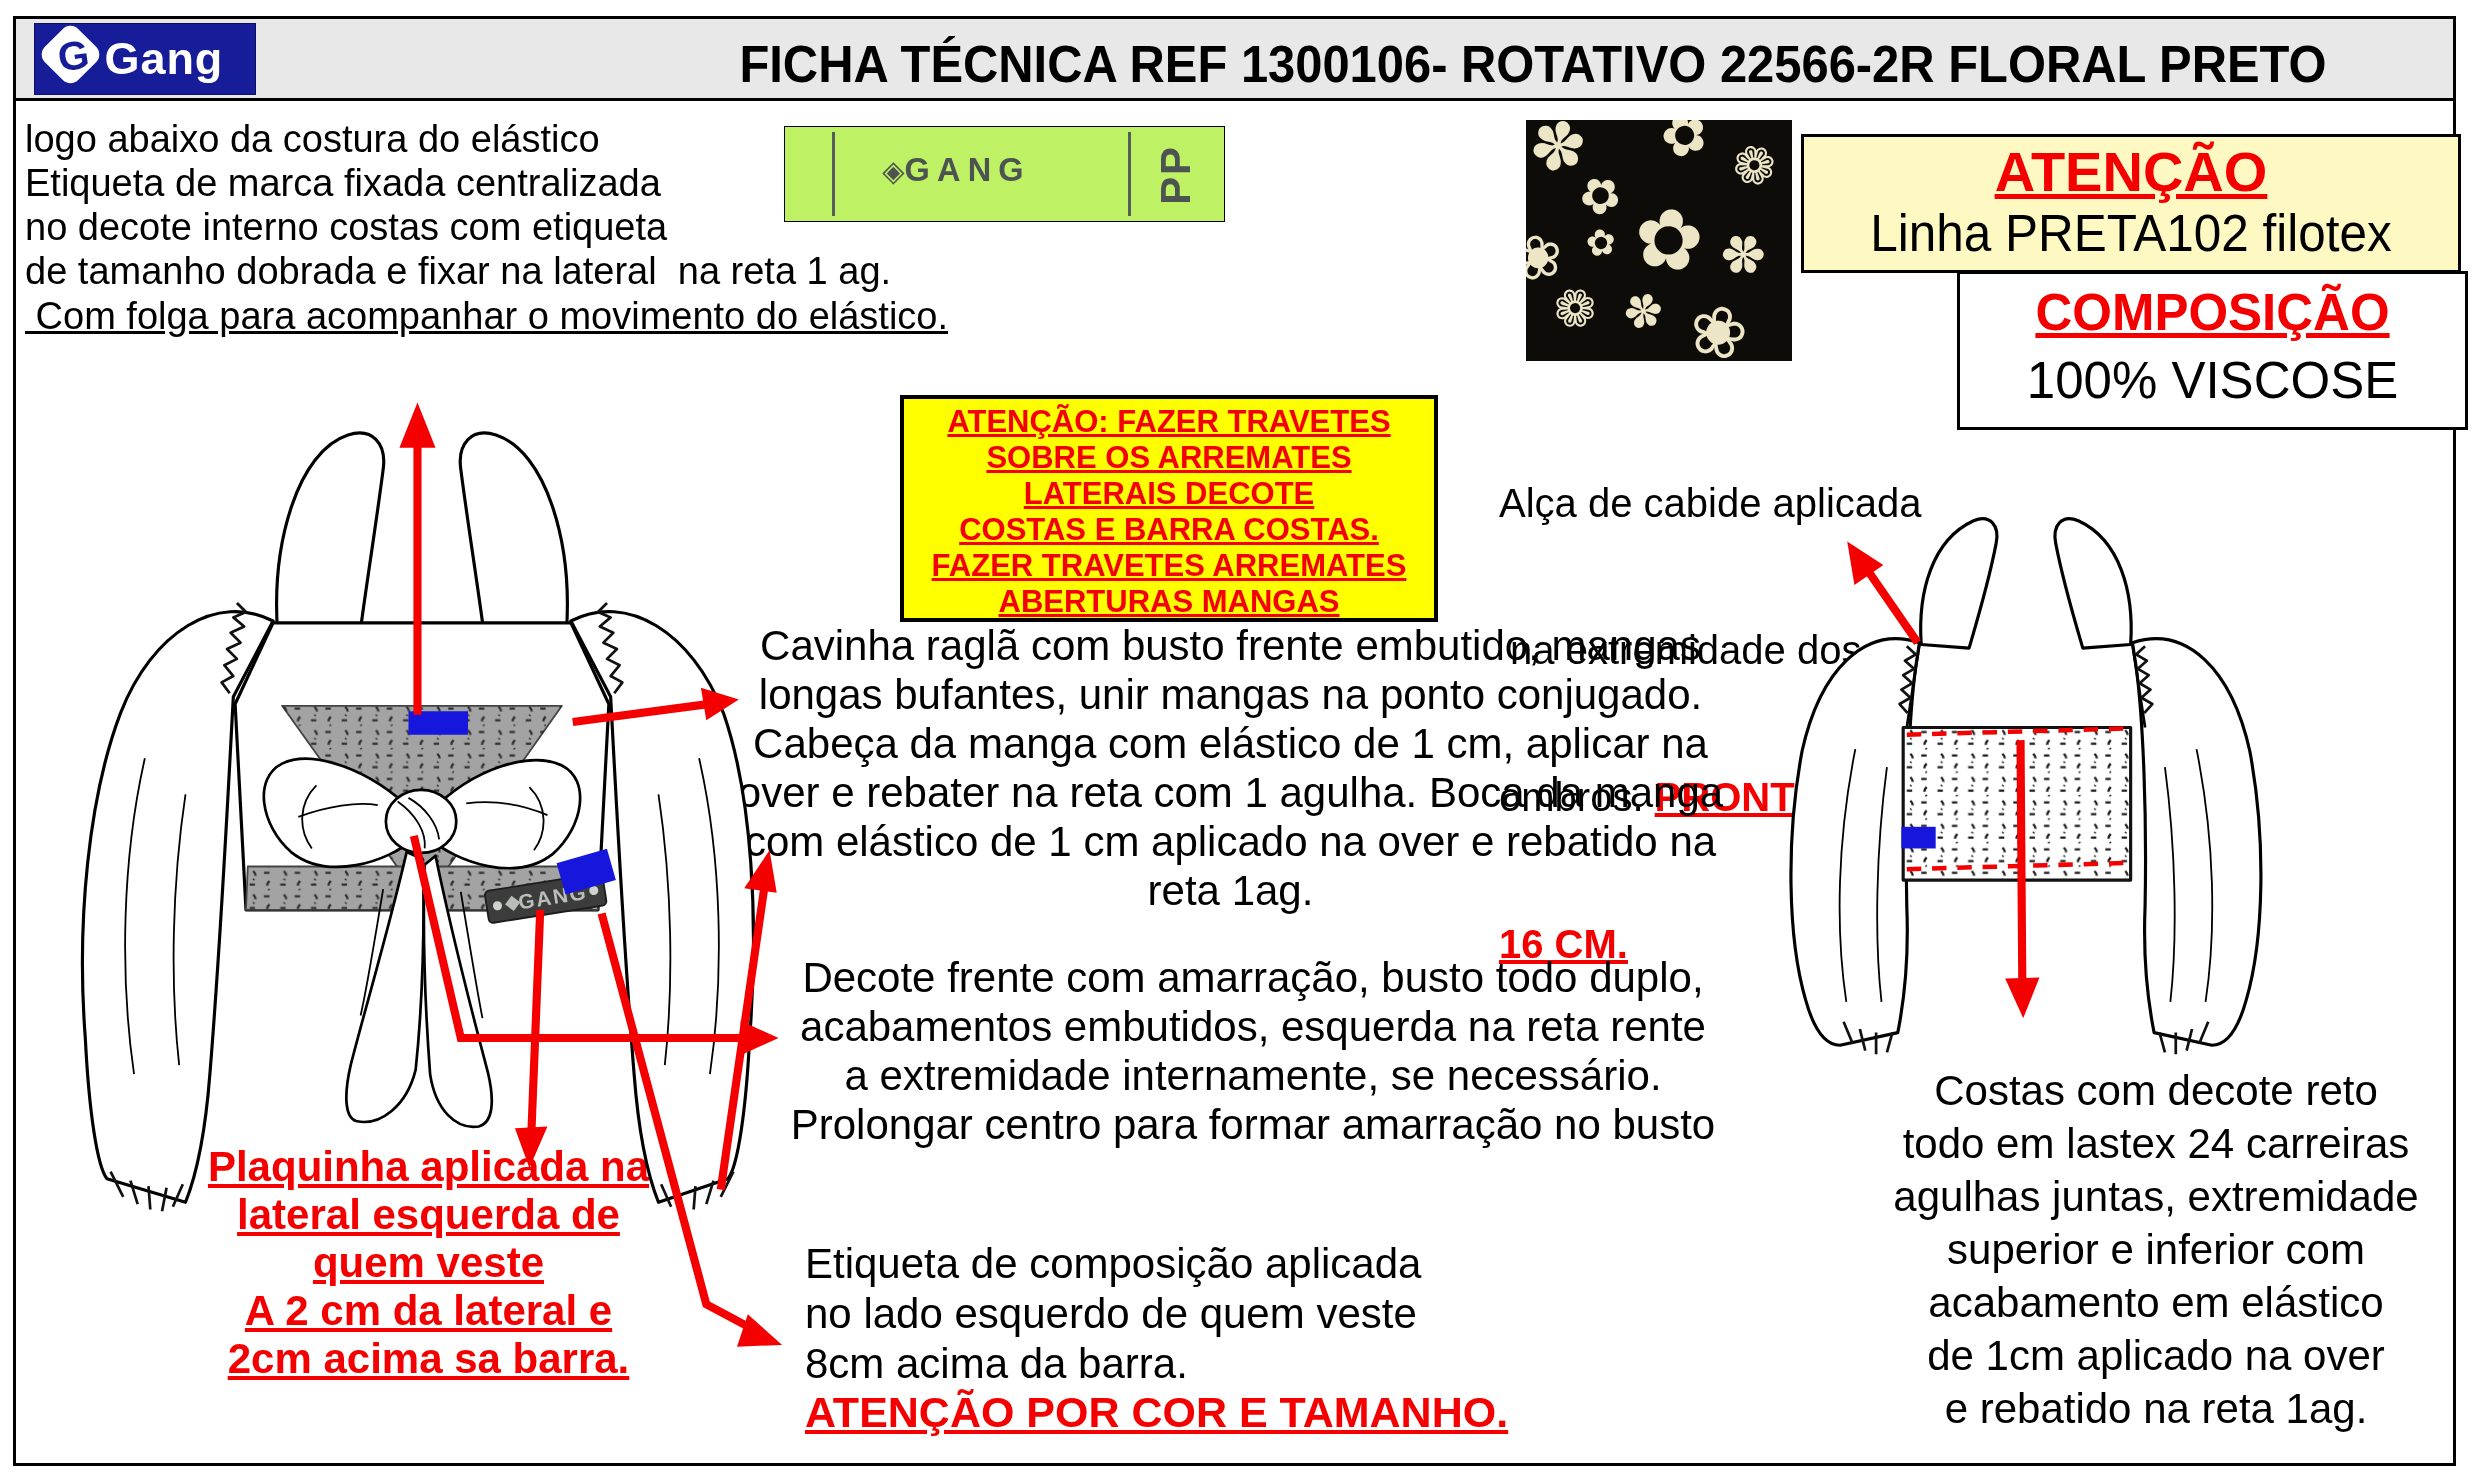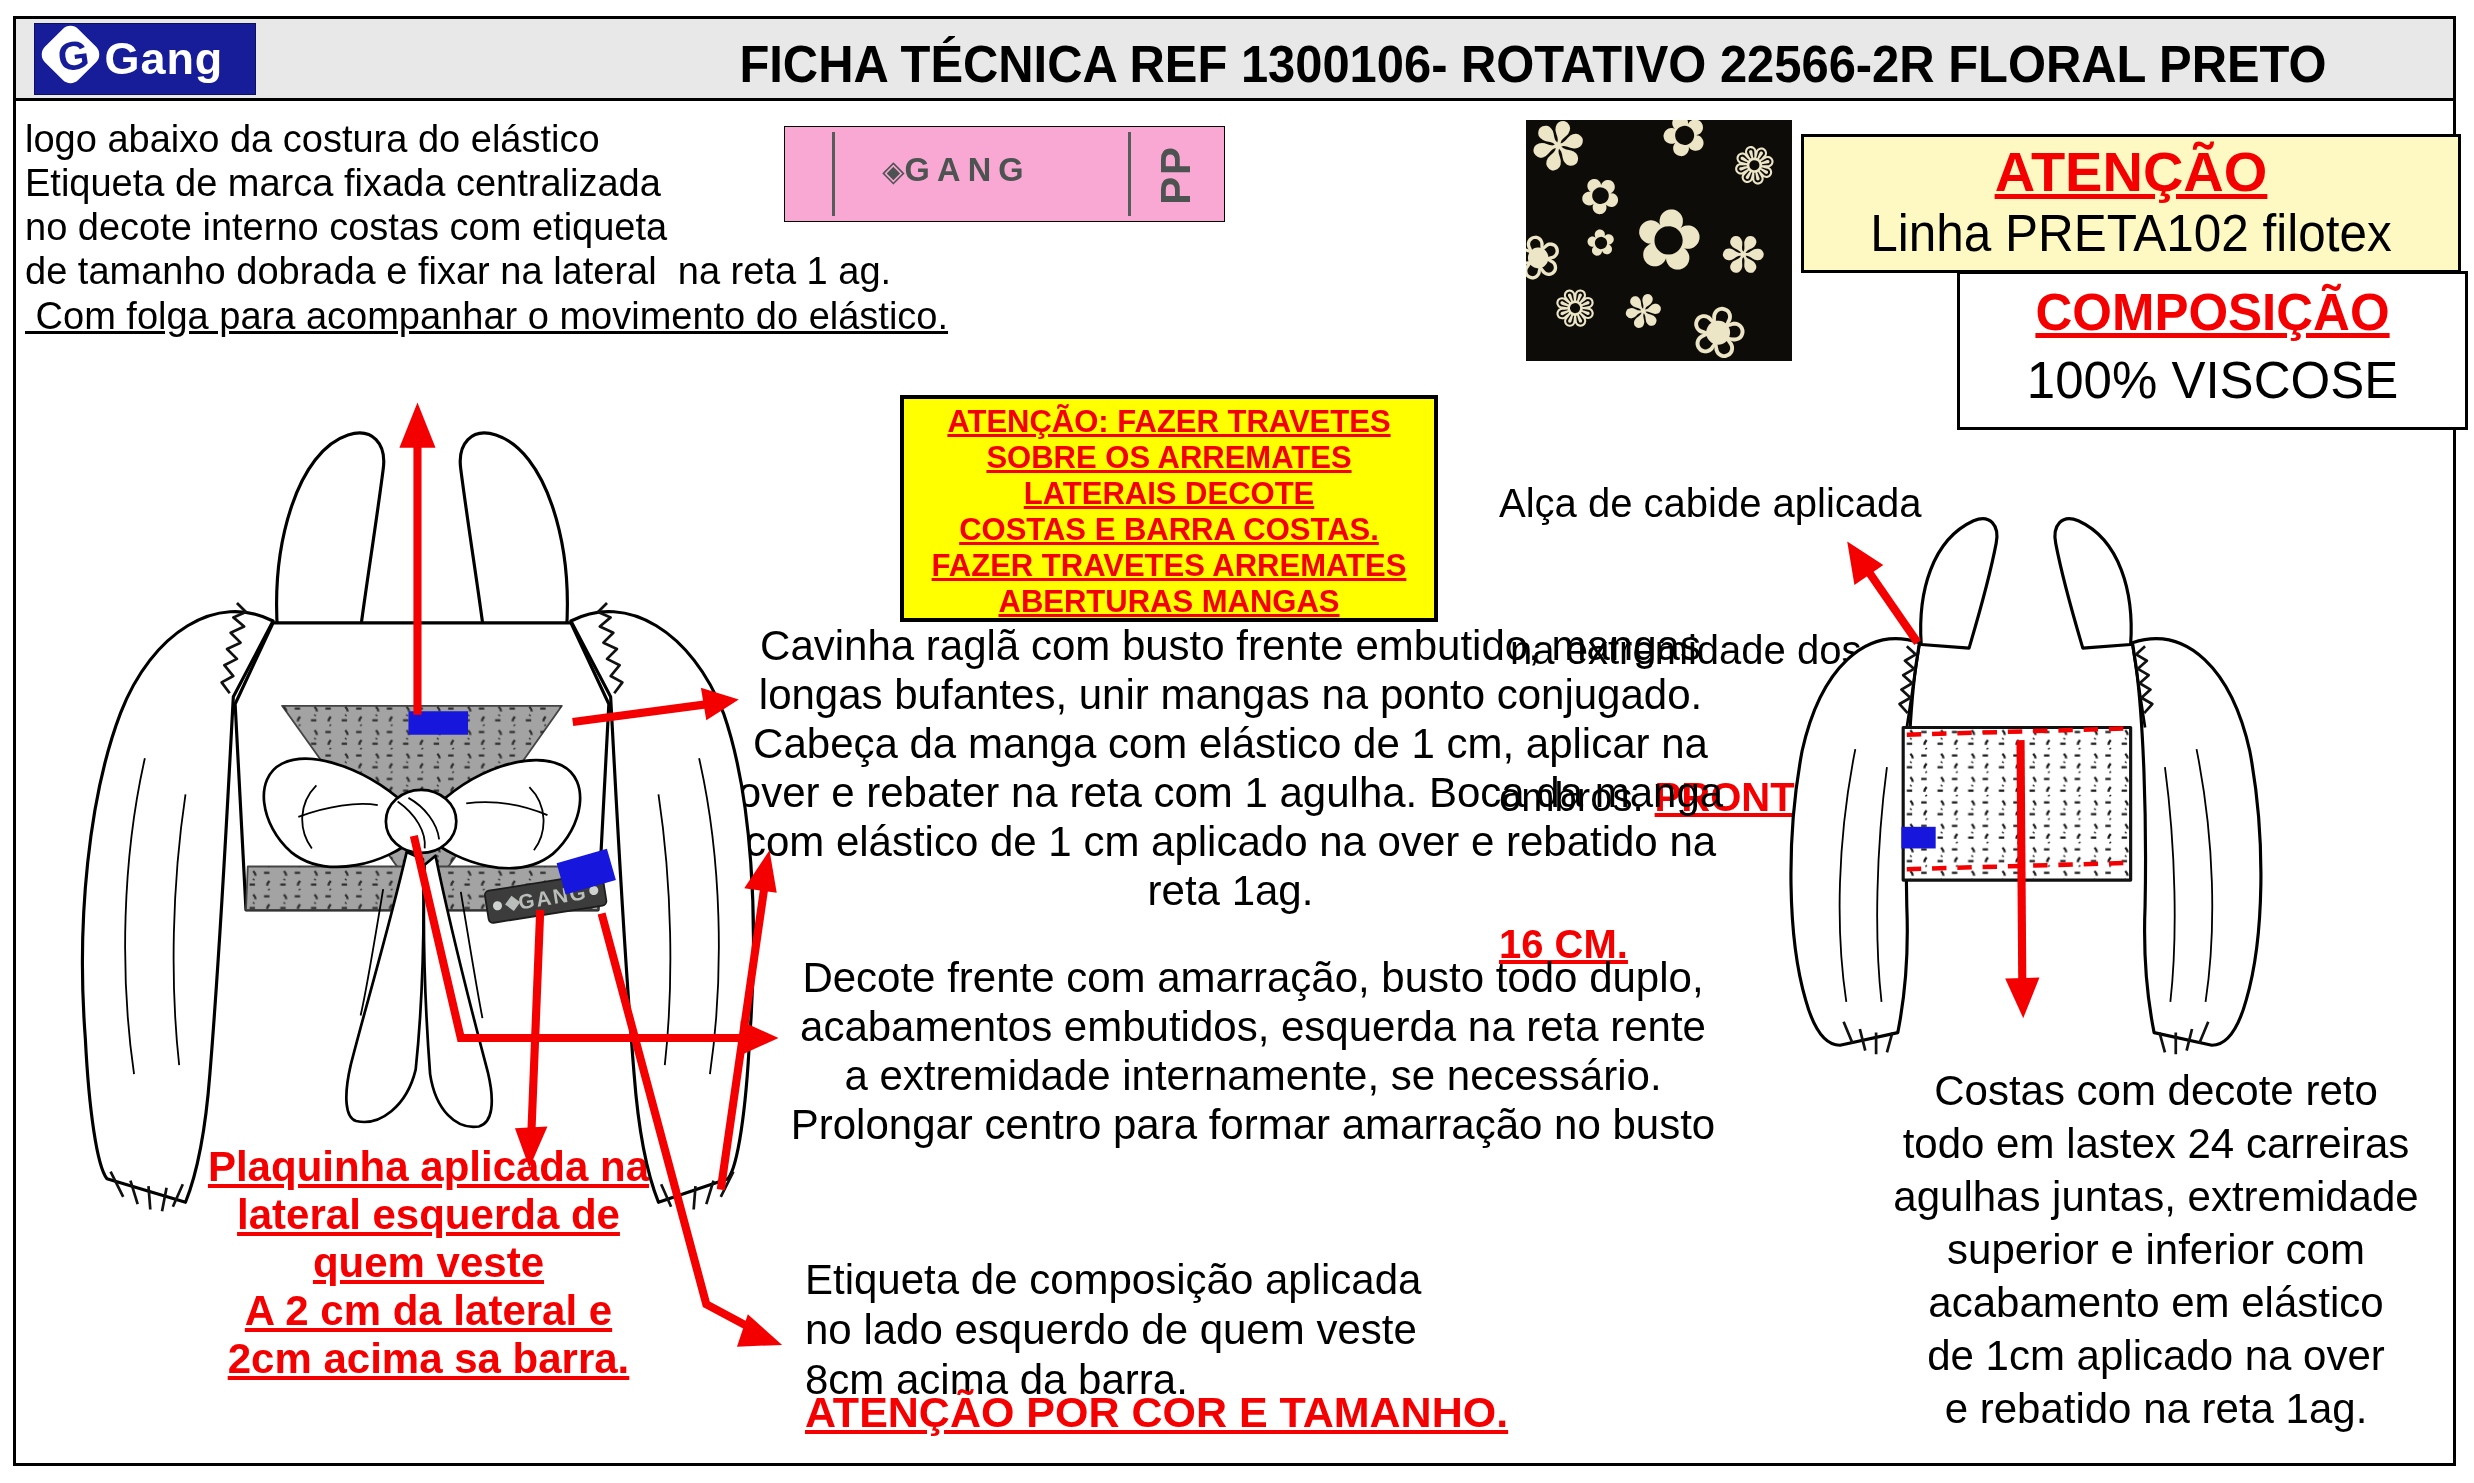--- a/index.html
+++ b/index.html
@@ -25,21 +25,21 @@
   .z3{z-index:3;}
   .u{text-decoration:underline;}
   .red{color:var(--red);}
   .redb{color:var(--red);font-weight:bold;}
 
   .brand-note{left:25px;top:117px;font-size:38px;line-height:44px;color:#000;}
   .brand-note .ln{white-space:pre;}
   .brand-note-u{left:25px;top:294px;font-size:38px;line-height:44px;text-decoration:underline;white-space:pre;}
 
   
-  .garment-label{left:784px;top:126px;width:441px;height:96px;background:#f9a8d4;border:0.9px solid #000;}
+  .garment-label{left:784px;top:126px;width:441px;height:96px;background:#bef264;border:0.9px solid #000;}
   .gl-line{position:absolute;top:5.4px;bottom:5.4px;width:2.7px;background:#565c5a;}
   .gl-brand{position:absolute;left:63px;top:25px;width:217px;text-align:center;color:#4d5351;
       font-size:32.5px;letter-spacing:7.2px;font-weight:bold;}
   .gl-diamond{color:#4d5351;font-size:29px;letter-spacing:0;}
   .gl-size{position:absolute;left:361px;top:23.5px;color:#4d5351;font-size:42px;font-weight:bold;
       transform:rotate(-90deg);letter-spacing:1.8px;}
 
   
   .swatch{left:1526px;top:120px;width:266px;height:241px;background:#0d0c08;overflow:hidden;}
   .fl{position:absolute;color:#ece5c6;line-height:1;}
@@ -58,21 +58,21 @@
   .warning-box{left:869px;top:395px;width:538px;height:227px;background:var(--yellow);
       border:4.5px solid #000;text-align:center;padding-top:4.5px;z-index:2;margin-left:31px;}
   .warning-box .ln{font-size:31px;line-height:36px;font-weight:bold;color:var(--red);
       text-decoration:underline;}
 
   .sleeve-note{left:718px;top:621px;width:1025px;text-align:center;font-size:42px;line-height:49px;}
   .neckline-note{left:763px;top:953px;width:980px;text-align:center;font-size:42px;line-height:49px;}
   .plaque-note{left:173px;top:1143px;width:511px;text-align:center;}
   .plaque-note .ln{font-size:42px;line-height:48px;font-weight:bold;color:var(--red);
       text-decoration:underline;white-space:nowrap;}
-  .complabel-note{left:805px;top:1239px;font-size:42px;line-height:50px;white-space:nowrap;margin-top:16px;}
+  .complabel-note{left:805px;top:1239px;font-size:42px;line-height:50px;white-space:nowrap;}
   .complabel-red{left:805px;top:1388px;font-size:43px;font-weight:bold;white-space:nowrap;}
   .back-note{left:1840px;top:1064px;width:632px;text-align:center;font-size:42px;line-height:53px;}
 </style>
 </head>
 <body>
 
 <div id="stage">
 
   <div class="abs sheet-border"></div>
 

